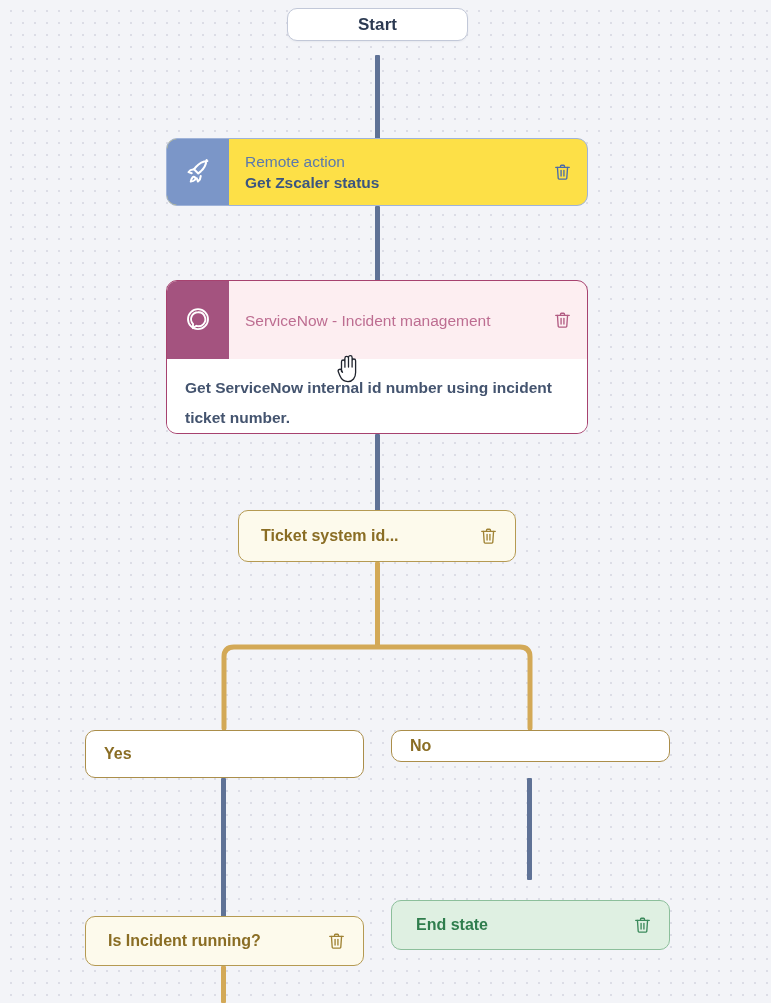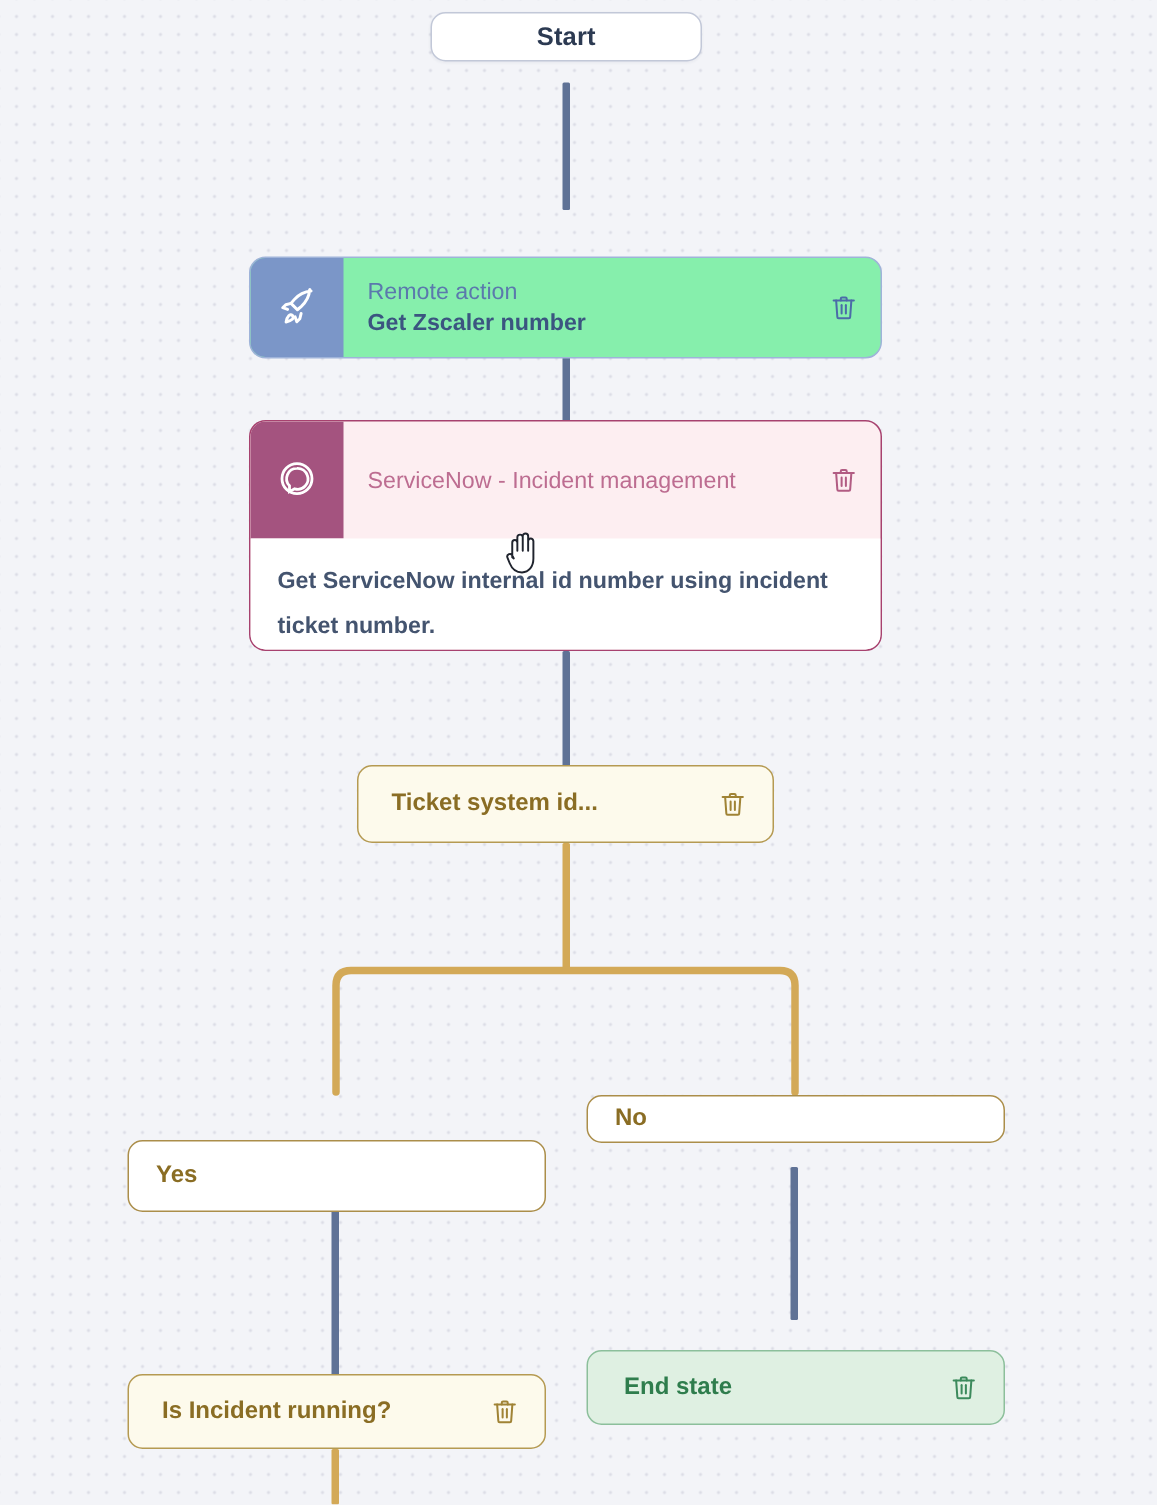--- a/index.html
+++ b/index.html
@@ -117,21 +117,21 @@
   .desc {
     padding: 14px 18px 16px 18px;
     font-size: 15.5px;
     line-height: 30px;
     font-weight: bold;
     color: #44546f;
     background: #ffffff;
   }
 
   
-  .n-blue { border-color: #9fb3d9; background: #86efac; margin-top: 33px; }
+  .n-blue { border-color: #9fb3d9; background: #fde047; }
   .n-blue .badge { background: #7b96c8; }
   .n-blue .subtitle { color: #5b79ad; }
   .n-blue .title-main { color: #3b5580; }
 
   
   .n-magenta { border-color: #a7426f; background: #fdeef1; }
   .n-magenta .badge { background: #a4537f; }
   .n-magenta .subtitle { color: #bd6d91; }
   .n-magenta .title-main { color: #9e3a66; }
 
@@ -234,21 +234,21 @@
         <svg width="30" height="30" viewBox="0 0 24 24" fill="none" stroke="#ffffff" stroke-width="1.6" stroke-linecap="round" stroke-linejoin="round">
           <path d="M19.5 3.2c-3.6.3-6.6 1.9-9 4.6l-1.7 2 3.4 3.4 2-1.7c2.7-2.4 4.3-5.4 4.6-9 0 0 .3-.4-.3.7z"></path>
           <path d="M8.8 9.8 6 10.5l-1.6 1.6 2.6.9"></path>
           <path d="M14.2 15.2 13.5 18l-1.6 1.6-.9-2.6"></path>
           <path d="M7.6 16.4c-1 1-1.4 3.3-1.4 3.3s2.3-.4 3.3-1.4c.6-.6.6-1.5 0-2.1-.6-.6-1.3-.4-1.9.2z"></path>
         </svg>
       </div>
       <div class="head">
         <div class="head-texts">
           <span class="subtitle">Remote action</span>
-          <span class="title-main">Get Zscaler number</span>
+          <span class="title-main">Get Zscaler status</span>
         </div>
         <div class="trash">
           <svg width="19" height="20" viewBox="0 0 24 24" fill="none" stroke="#4b6ca8" stroke-width="1.7" stroke-linecap="round" stroke-linejoin="round">
             <path d="M3.5 6.2h17"></path>
             <path d="M9.5 6.2V4.6c0-.6.5-1.1 1.1-1.1h2.8c.6 0 1.1.5 1.1 1.1v1.6"></path>
             <path d="M5.6 6.2 6.6 20c0 .6.5 1 1.1 1h8.6c.6 0 1.1-.4 1.1-1l1-13.8"></path>
             <path d="M10.2 10v7"></path>
             <path d="M13.8 10v7"></path>
           </svg>
         </div>
@@ -288,21 +288,21 @@
       <svg width="19" height="20" viewBox="0 0 24 24" fill="none" stroke="#a08335" stroke-width="1.7" stroke-linecap="round" stroke-linejoin="round">
         <path d="M3.5 6.2h17"></path>
         <path d="M9.5 6.2V4.6c0-.6.5-1.1 1.1-1.1h2.8c.6 0 1.1.5 1.1 1.1v1.6"></path>
         <path d="M5.6 6.2 6.6 20c0 .6.5 1 1.1 1h8.6c.6 0 1.1-.4 1.1-1l1-13.8"></path>
         <path d="M10.2 10v7"></path>
         <path d="M13.8 10v7"></path>
       </svg>
     </div>
   </div>
 
-  <div class="node node-branch" style="left:85px; top:760px; width:279px; height:48px;border-radius:10px;">
+  <div class="node node-branch" style="left:85px; top:730px; width:279px; height:48px;border-radius:10px;">
     <span class="title">Yes</span>
   </div>
 
   <div class="node node-branch" style="left:391px; top:730px; width:279px; height:32px;">
     <span class="title">No</span>
   </div>
 
   <div class="node node-end" style="left:391px; top:900px; width:279px; height:50px;">
     <span class="title">End state</span>
     <div class="trash">

